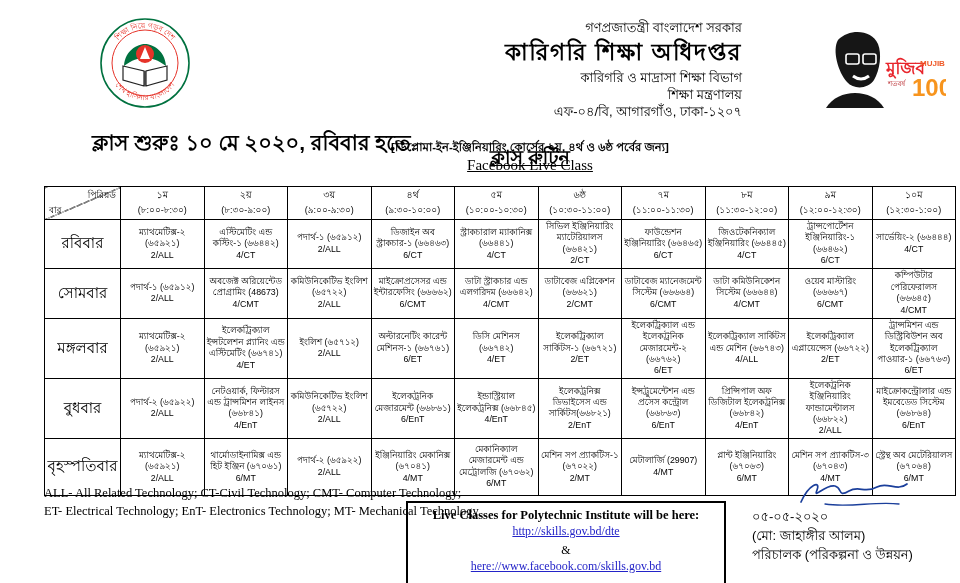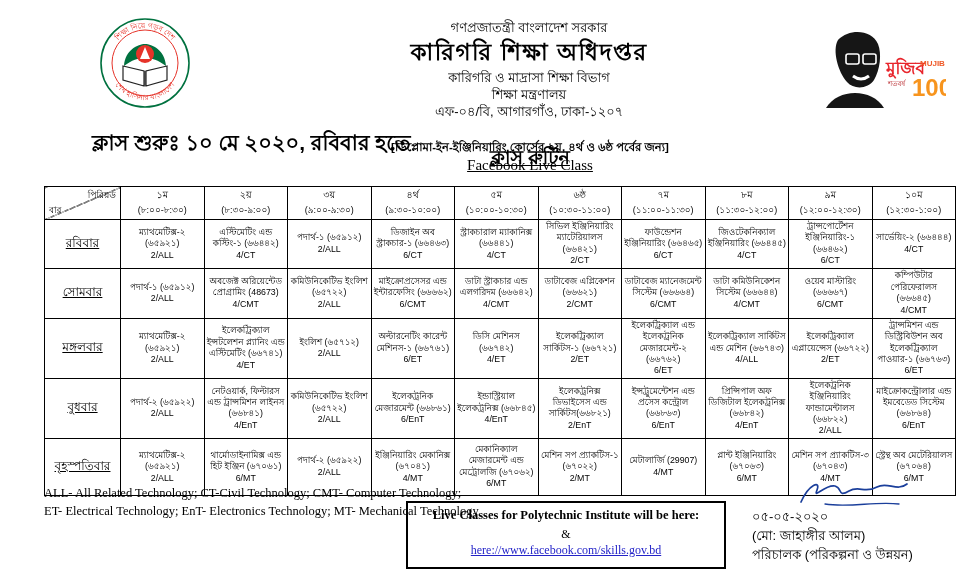--- a/index.html
+++ b/index.html
@@ -2,21 +2,21 @@
 <html><head>
 <meta charset="utf-8">
 <style>
   html,body{margin:0;padding:0;background:#e8e8e8;}
   .page{position:relative;width:960px;height:583px;background:#ffffff;margin:0 auto;
         font-family:"Liberation Sans","DejaVu Sans",sans-serif;color:#000;overflow:hidden;}
 
   
   .logo-left{position:absolute;left:98px;top:16px;width:94px;height:94px;}
   .logo-right{position:absolute;left:820px;top:26px;width:126px;height:84px;}
-  .header-center{position:absolute;top:20px;left:329px;width:400px;text-align:center;line-height:1.3;}
+  .header-center{position:absolute;top:20px;left:342px;width:400px;text-align:right;line-height:1.3;}
   .gov-line{font-size:13px;}
   .org-line{font-size:23px;font-weight:bold;letter-spacing:1.5px;margin:1px 0 2px;}
   .division-line,.ministry-line,.address-line{font-size:13px;}
 
   
   .title-routine{position:absolute;top:111px;left:330px;width:400px;text-align:center;
                  font-size:19px;font-weight:bold;text-decoration:underline;margin-top:32px;}
   .title-start{position:absolute;top:127px;left:92px;width:330px;font-size:21px;font-weight:bold;}
   .course-note{position:absolute;top:139px;left:320px;width:420px;text-align:center;
                font-size:11.5px;font-weight:bold;}
@@ -29,21 +29,21 @@
                  table-layout:fixed;}
   .routine-table th,.routine-table td{border:1px solid #000;padding:1px 2px;text-align:center;
                  vertical-align:middle;font-weight:normal;}
   .routine-table thead tr{height:28px;}
   .p-label{font-size:9.5px;}
   .p-time{font-size:9px;}
   .corner{position:relative;padding:0;
           background:linear-gradient(to bottom right,transparent 49.4%,#000 49.4%,#000 50.6%,transparent 50.6%);}
   .c-period{position:absolute;top:1px;right:4px;font-size:9px;}
   .c-day{position:absolute;bottom:1px;left:4px;font-size:9px;}
-  .day-cell{font-size:12px;text-decoration:underline;}
+  .day-cell{font-size:15px;}
   .slot{font-size:8.8px;line-height:1.3;}
   .routine-table tbody tr:nth-child(1){height:44px;}
   .routine-table tbody tr:nth-child(2){height:50px;}
   .routine-table tbody tr:nth-child(3){height:55px;}
   .routine-table tbody tr:nth-child(4){height:60px;}
   .routine-table tbody tr:nth-child(5){height:57px;}
 
   
   .legend{position:absolute;left:44px;top:485px;font-family:"Liberation Serif","DejaVu Serif",serif;
           font-size:12.5px;line-height:1.4;}
@@ -388,20 +388,21 @@
       </tbody>
     </table>
 
   <div class="legend">
     <div>ALL- All Related Technology; CT-Civil Technology; CMT- Computer Technology;</div>
     <div>ET- Electrical Technology; EnT- Electronics Technology; MT- Mechanical Technology</div>
   </div>
 
   <div class="live-box">
     <div class="live-title">Live Classes for Polytechnic Institute will be here:</div>
+    <a class="live-url" href="#">http://skills.gov.bd/dte</a>
     <span class="amp">&amp;</span>
     <a class="live-url" href="#">here://www.facebook.com/skills.gov.bd</a>
   </div>
 
   <div class="sig-block">
     <svg class="sig-svg" width="120" height="30" viewBox="0 0 120 30">
       <path d="M6,24 C14,6 26,2 22,12 C18,22 30,6 40,8 C48,10 42,20 54,13 C64,7 70,16 82,9 C92,3 102,14 112,6" fill="none" stroke="#1b3f9b" stroke-width="1.7" stroke-linecap="round"></path>
       <path d="M30,26 C55,30 80,23 104,26" fill="none" stroke="#1b3f9b" stroke-width="1.3" stroke-linecap="round"></path>
     </svg>
     <div class="sig-date">০৫-০৫-২০২০</div>

